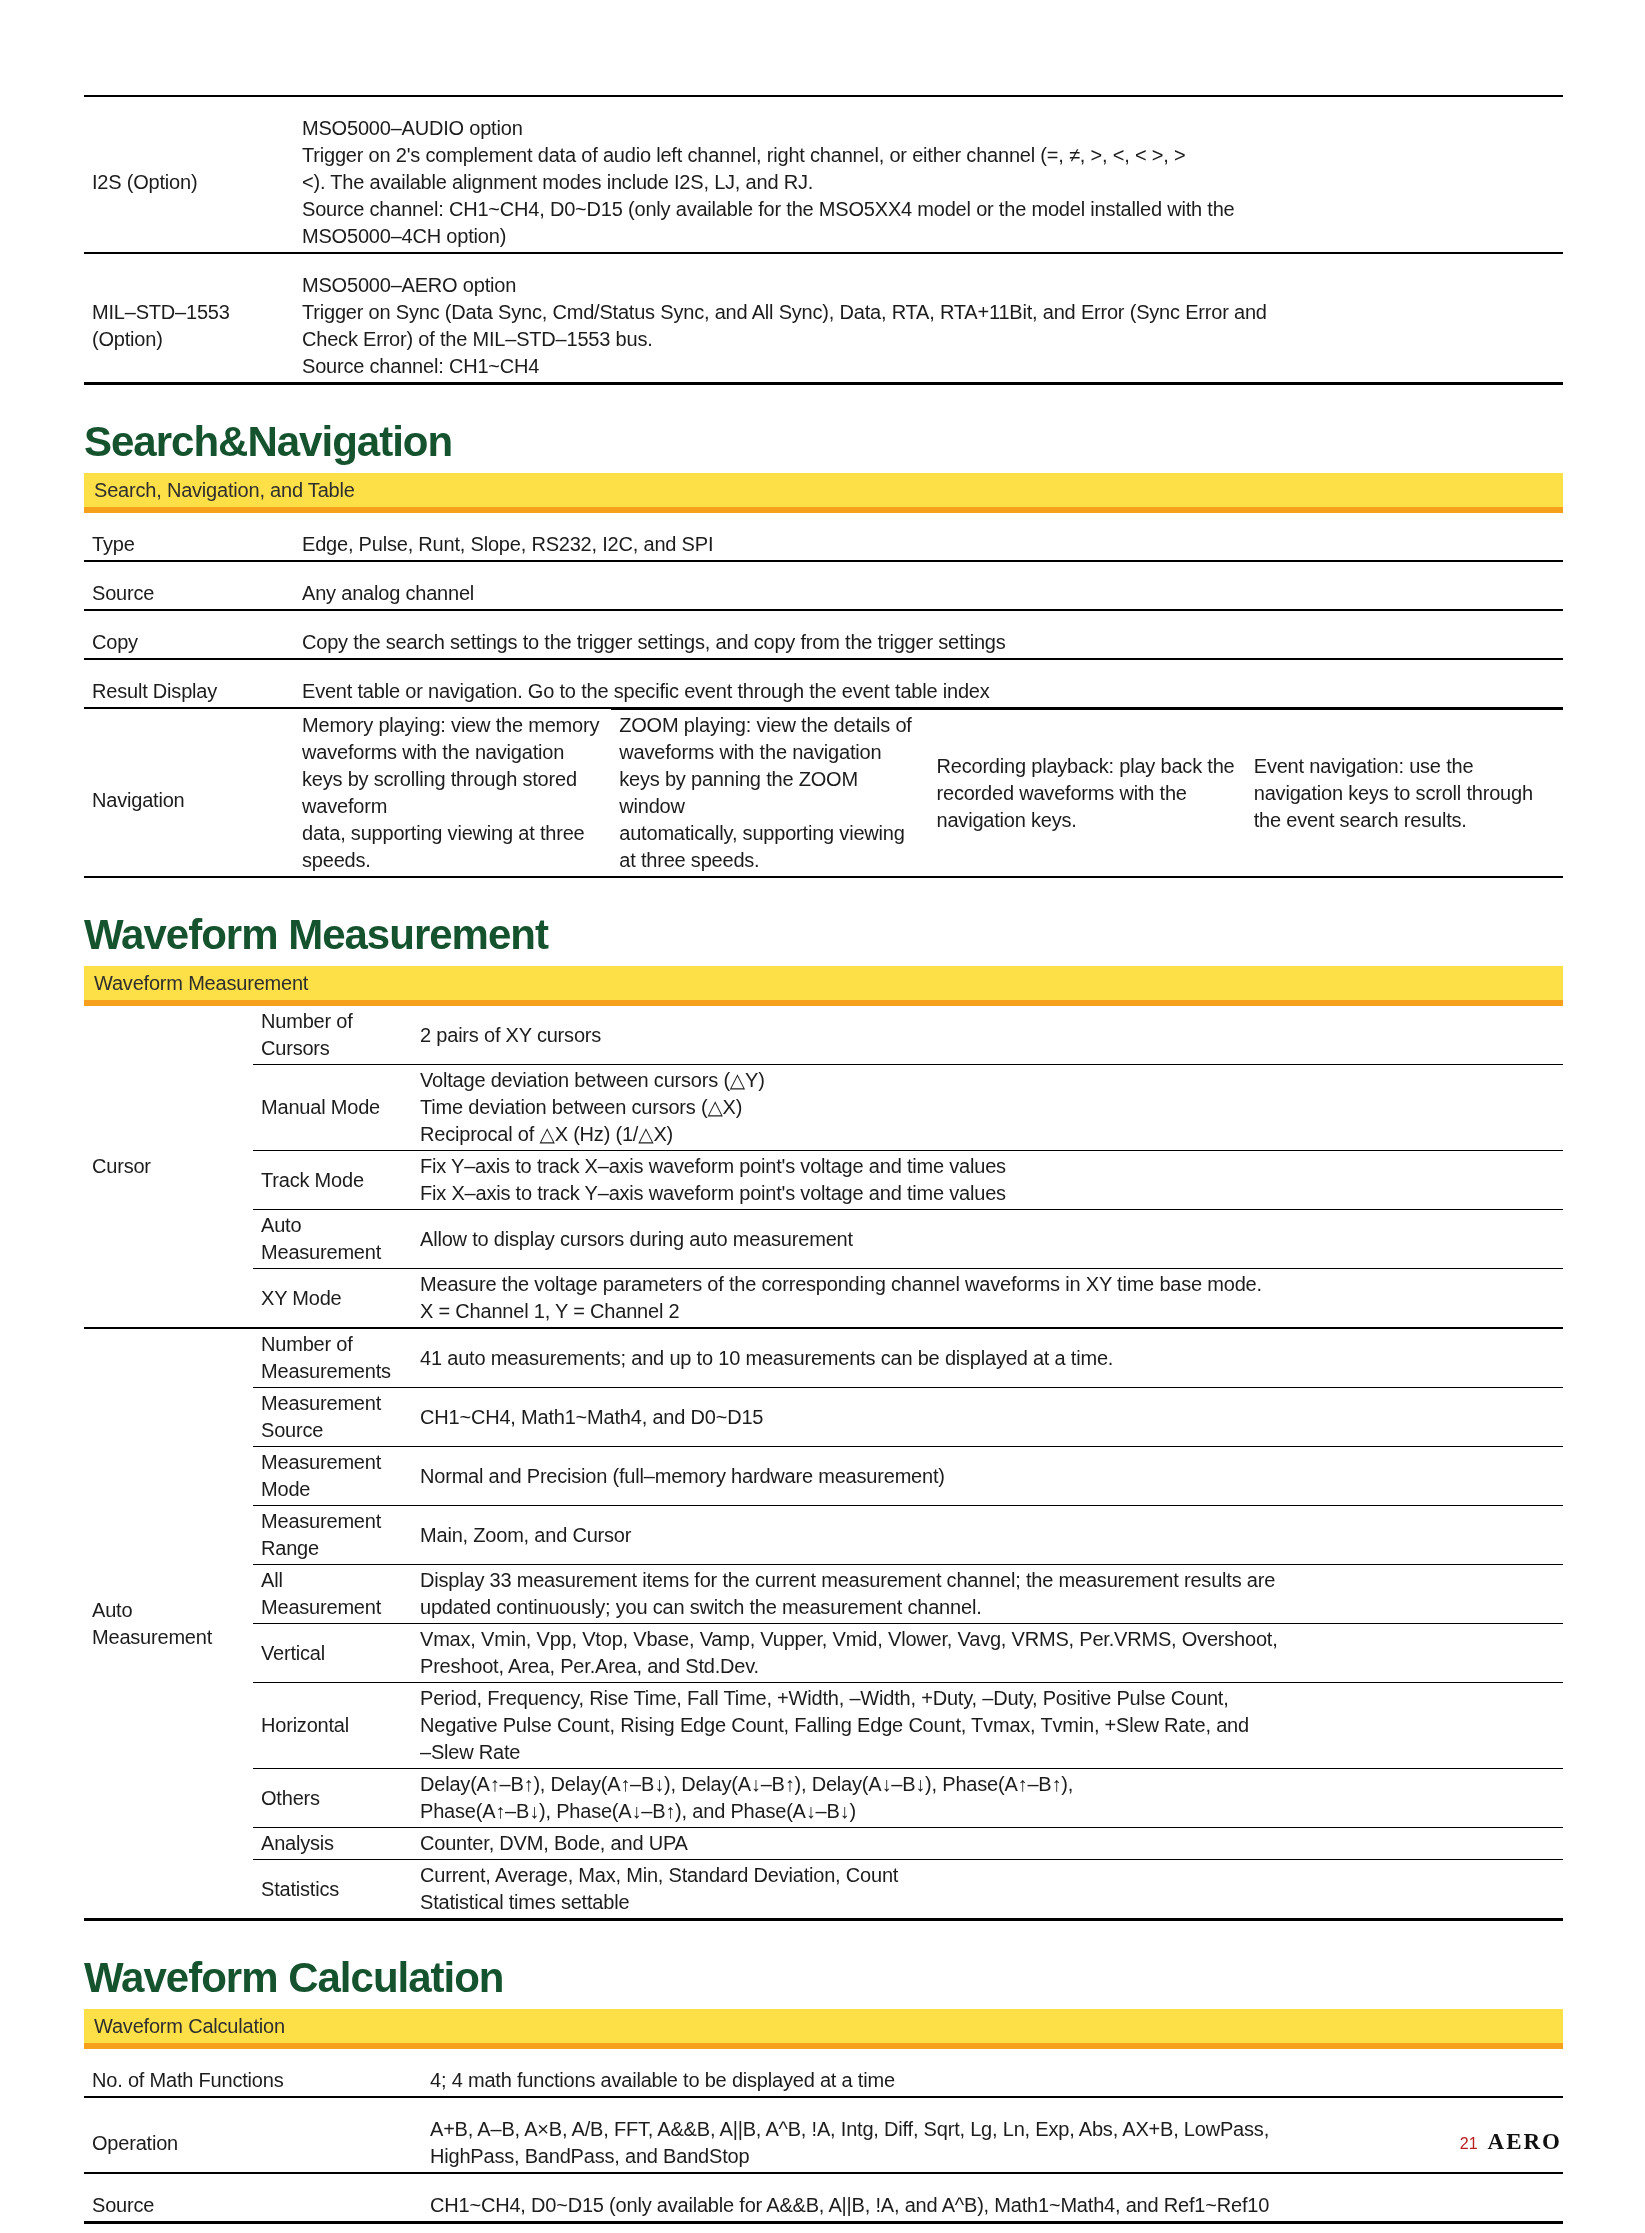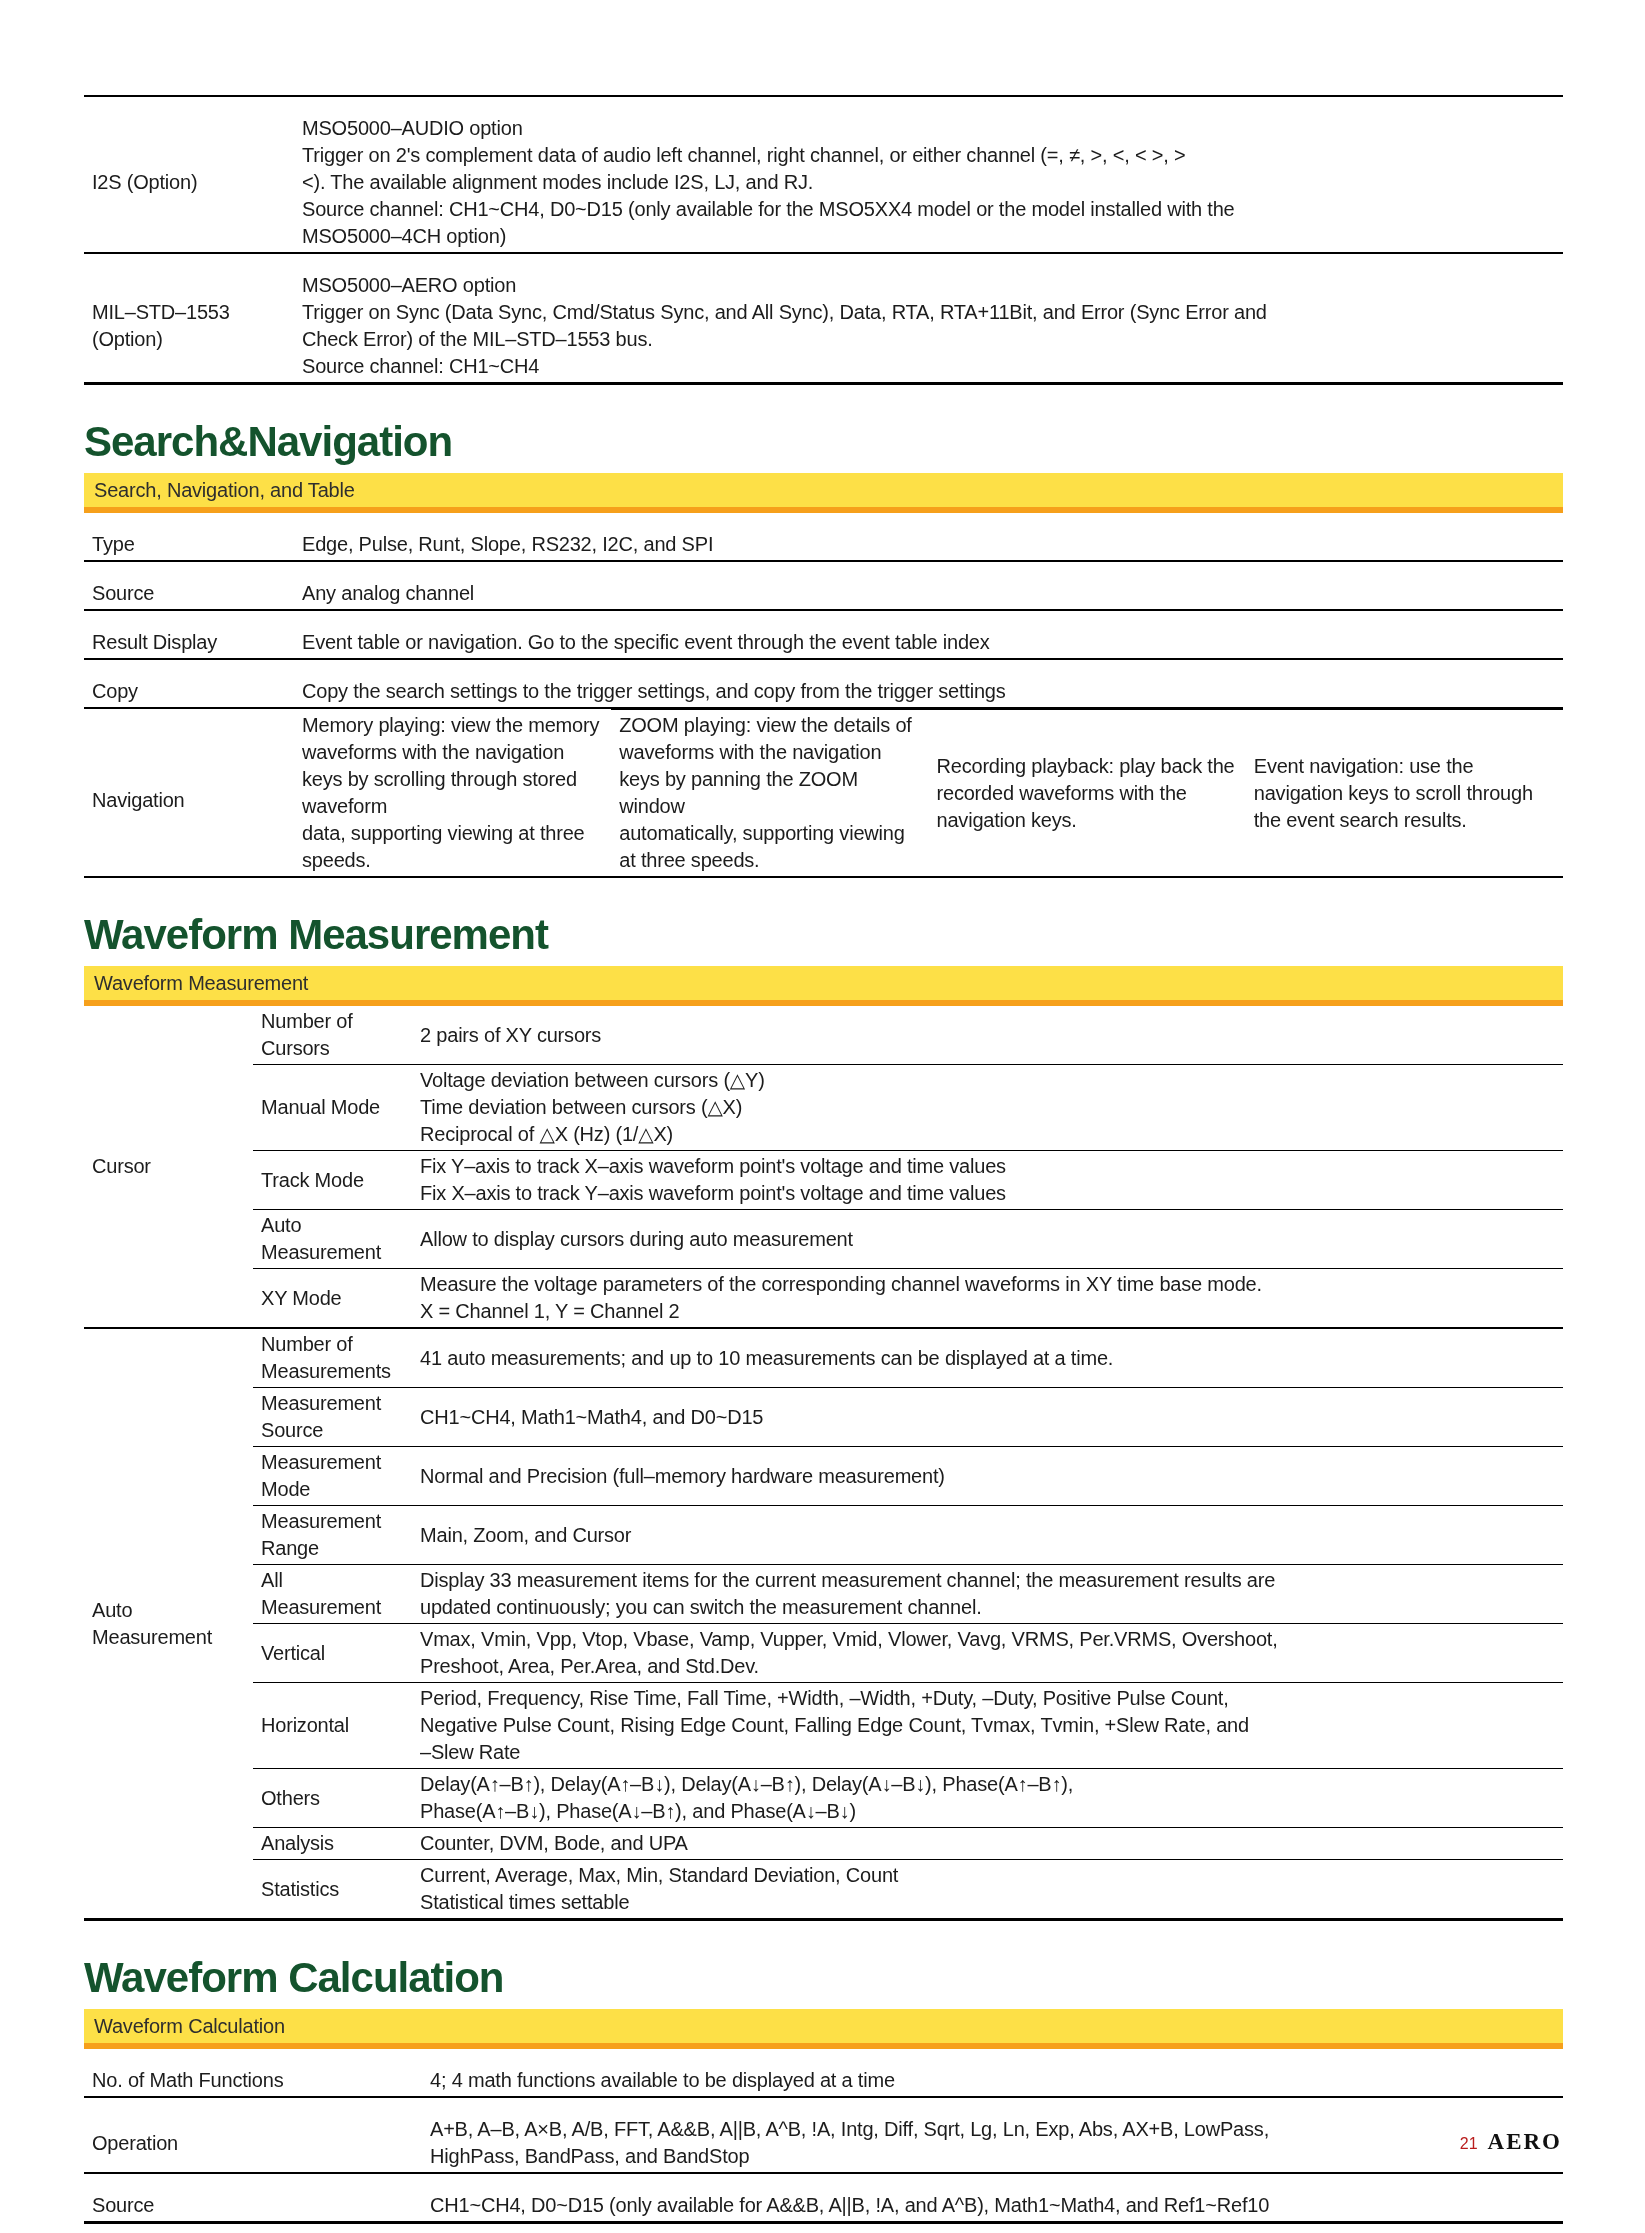--- a/index.html
+++ b/index.html
@@ -118,26 +118,26 @@
   <div class="spec thin-bottom">
     <div class="row">
       <div class="cell lc">Type</div>
       <div class="cell vc">Edge, Pulse, Runt, Slope, RS232, I2C, and SPI</div>
     </div>
     <div class="row">
       <div class="cell lc">Source</div>
       <div class="cell vc">Any analog channel</div>
     </div>
     <div class="row">
+      <div class="cell lc">Copy</div>
+      <div class="cell vc">Copy the search settings to the trigger settings, and copy from the trigger settings</div>
+    </div>
+    <div class="row">
       <div class="cell lc">Result Display</div>
       <div class="cell vc">Event table or navigation. Go to the specific event through the event table index</div>
-    </div>
-    <div class="row">
-      <div class="cell lc">Copy</div>
-      <div class="cell vc">Copy the search settings to the trigger settings, and copy from the trigger settings</div>
     </div>
     <div class="row">
       <div class="cell lc">Navigation</div>
       <div class="subs">
         <div class="sub">Memory playing: view the memory waveforms with the navigation keys by scrolling through stored waveform
 data, supporting viewing at three speeds.</div>
         <div class="sub">ZOOM playing: view the details of waveforms with the navigation keys by panning the ZOOM window
 automatically, supporting viewing at three speeds.</div>
         <div class="sub">Recording playback: play back the recorded waveforms with the navigation keys.</div>
         <div class="sub">Event navigation: use the navigation keys to scroll through the event search results.</div>

